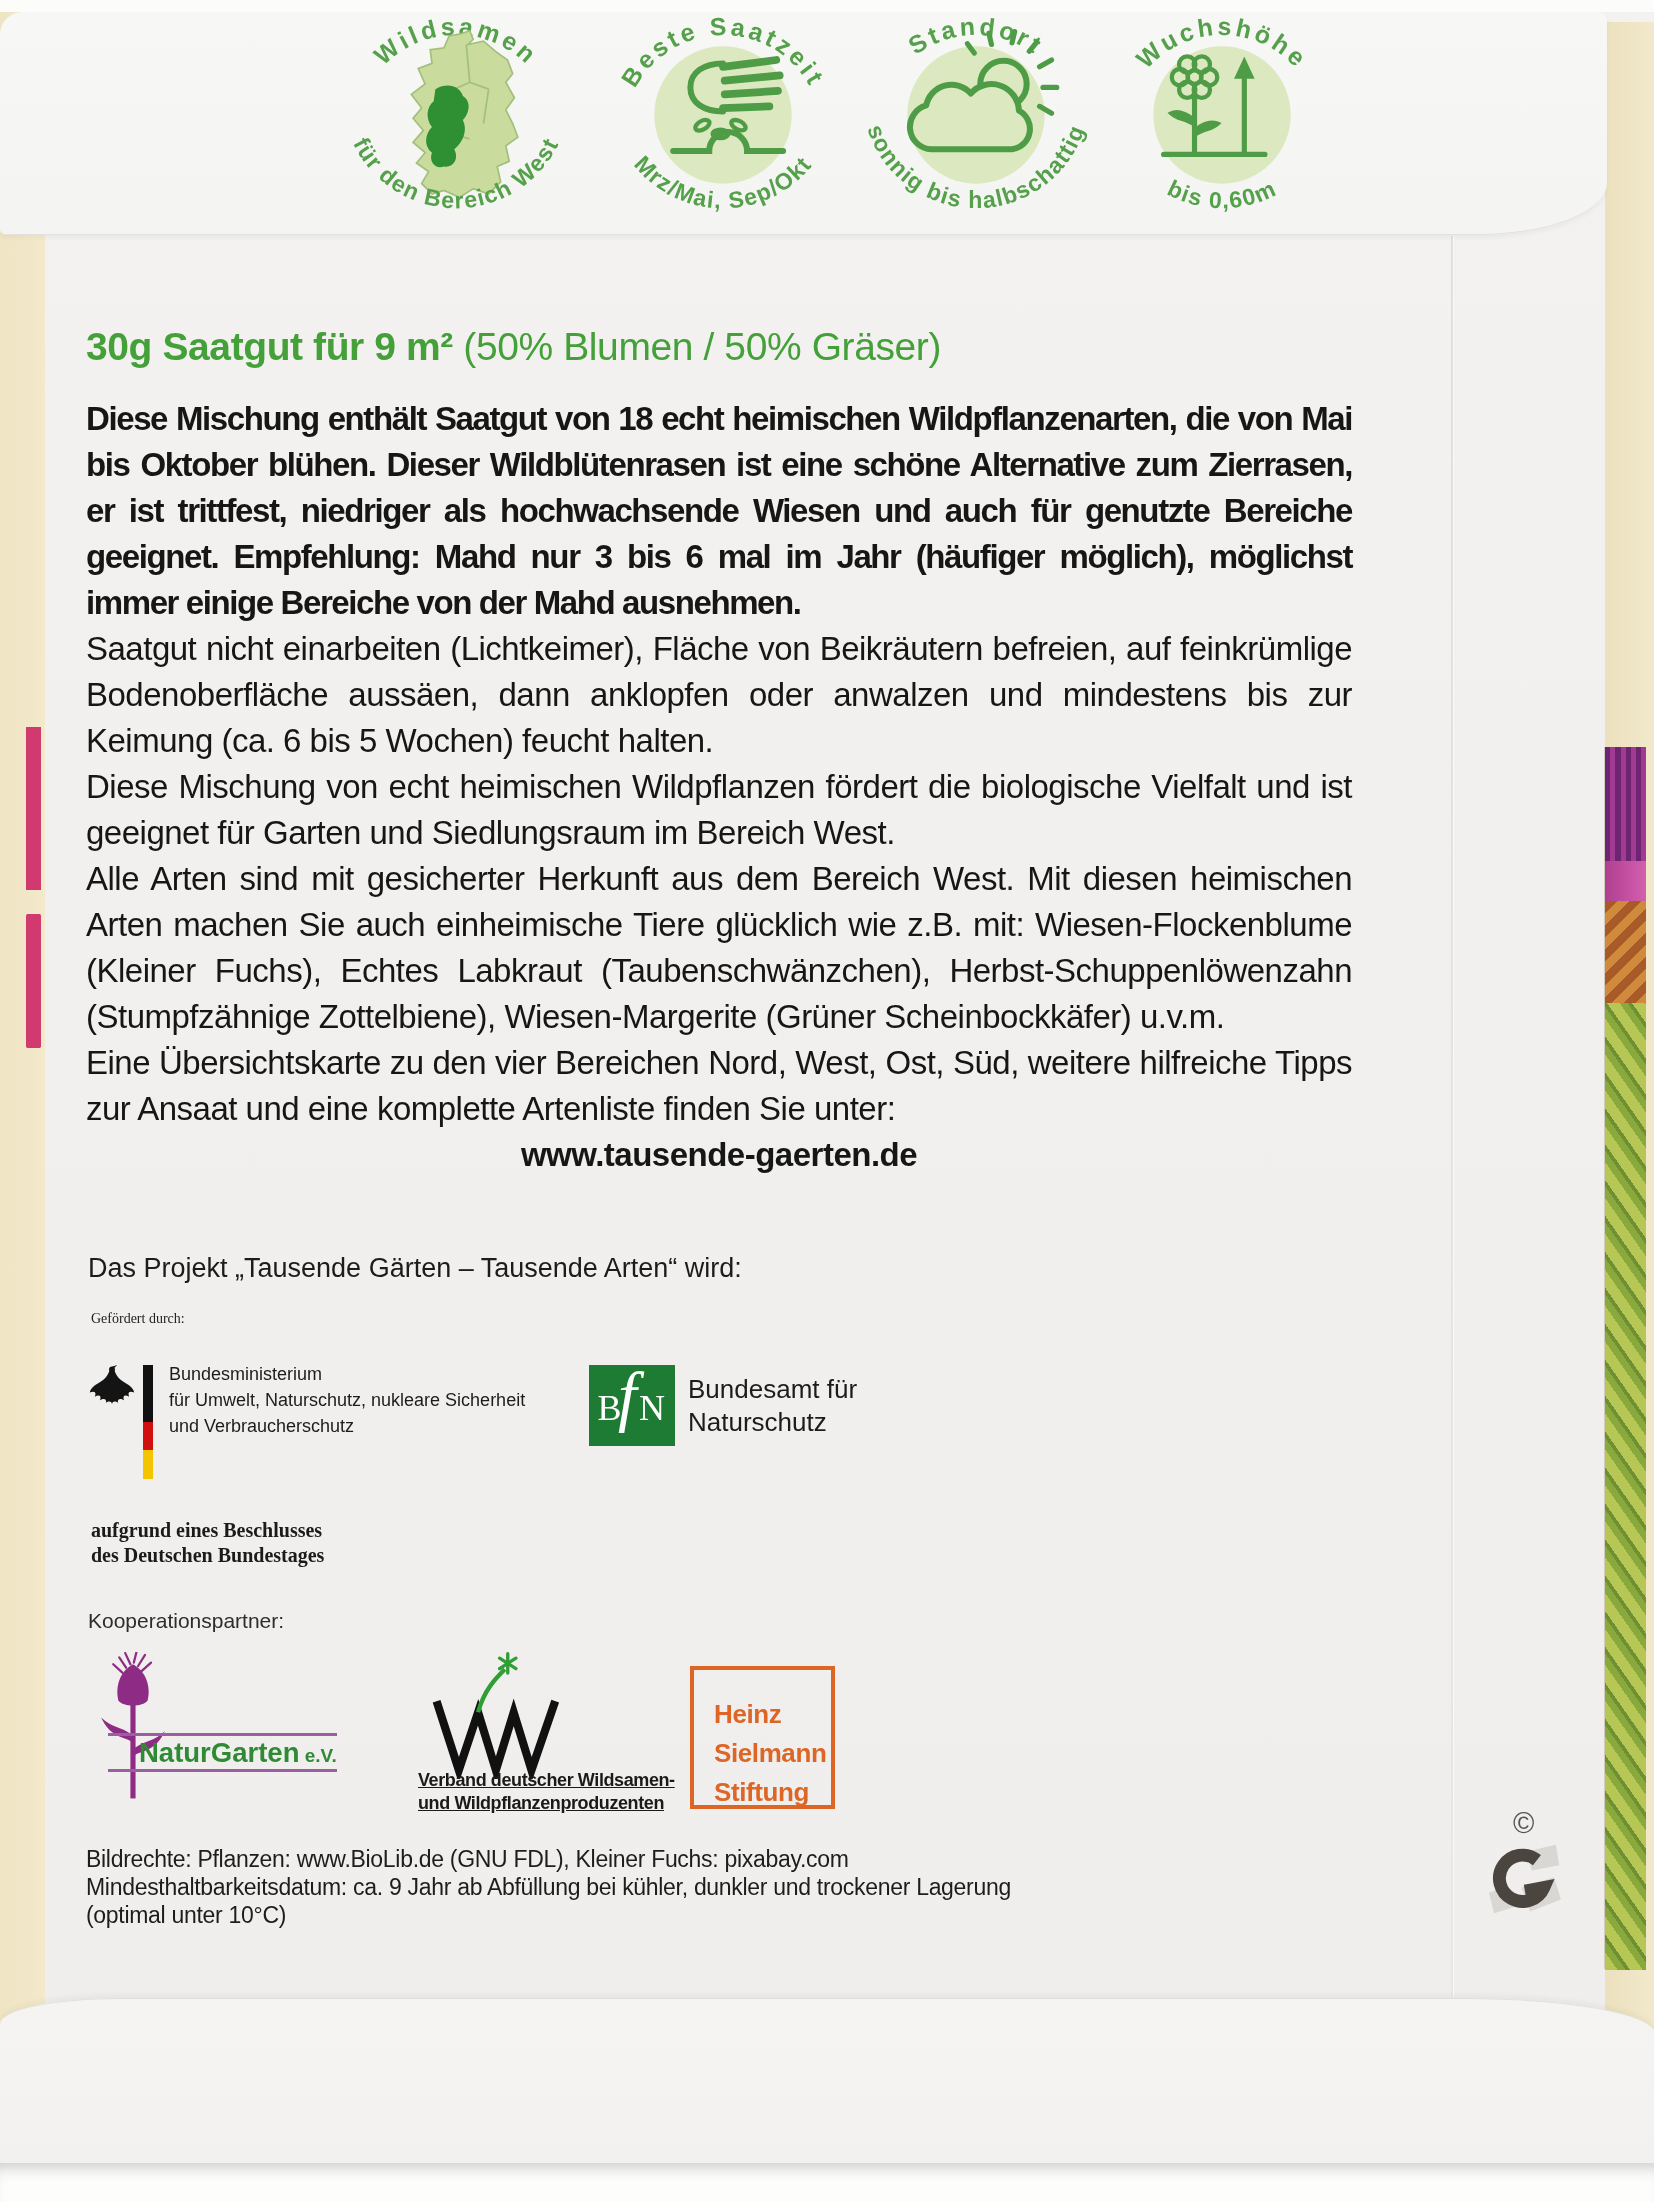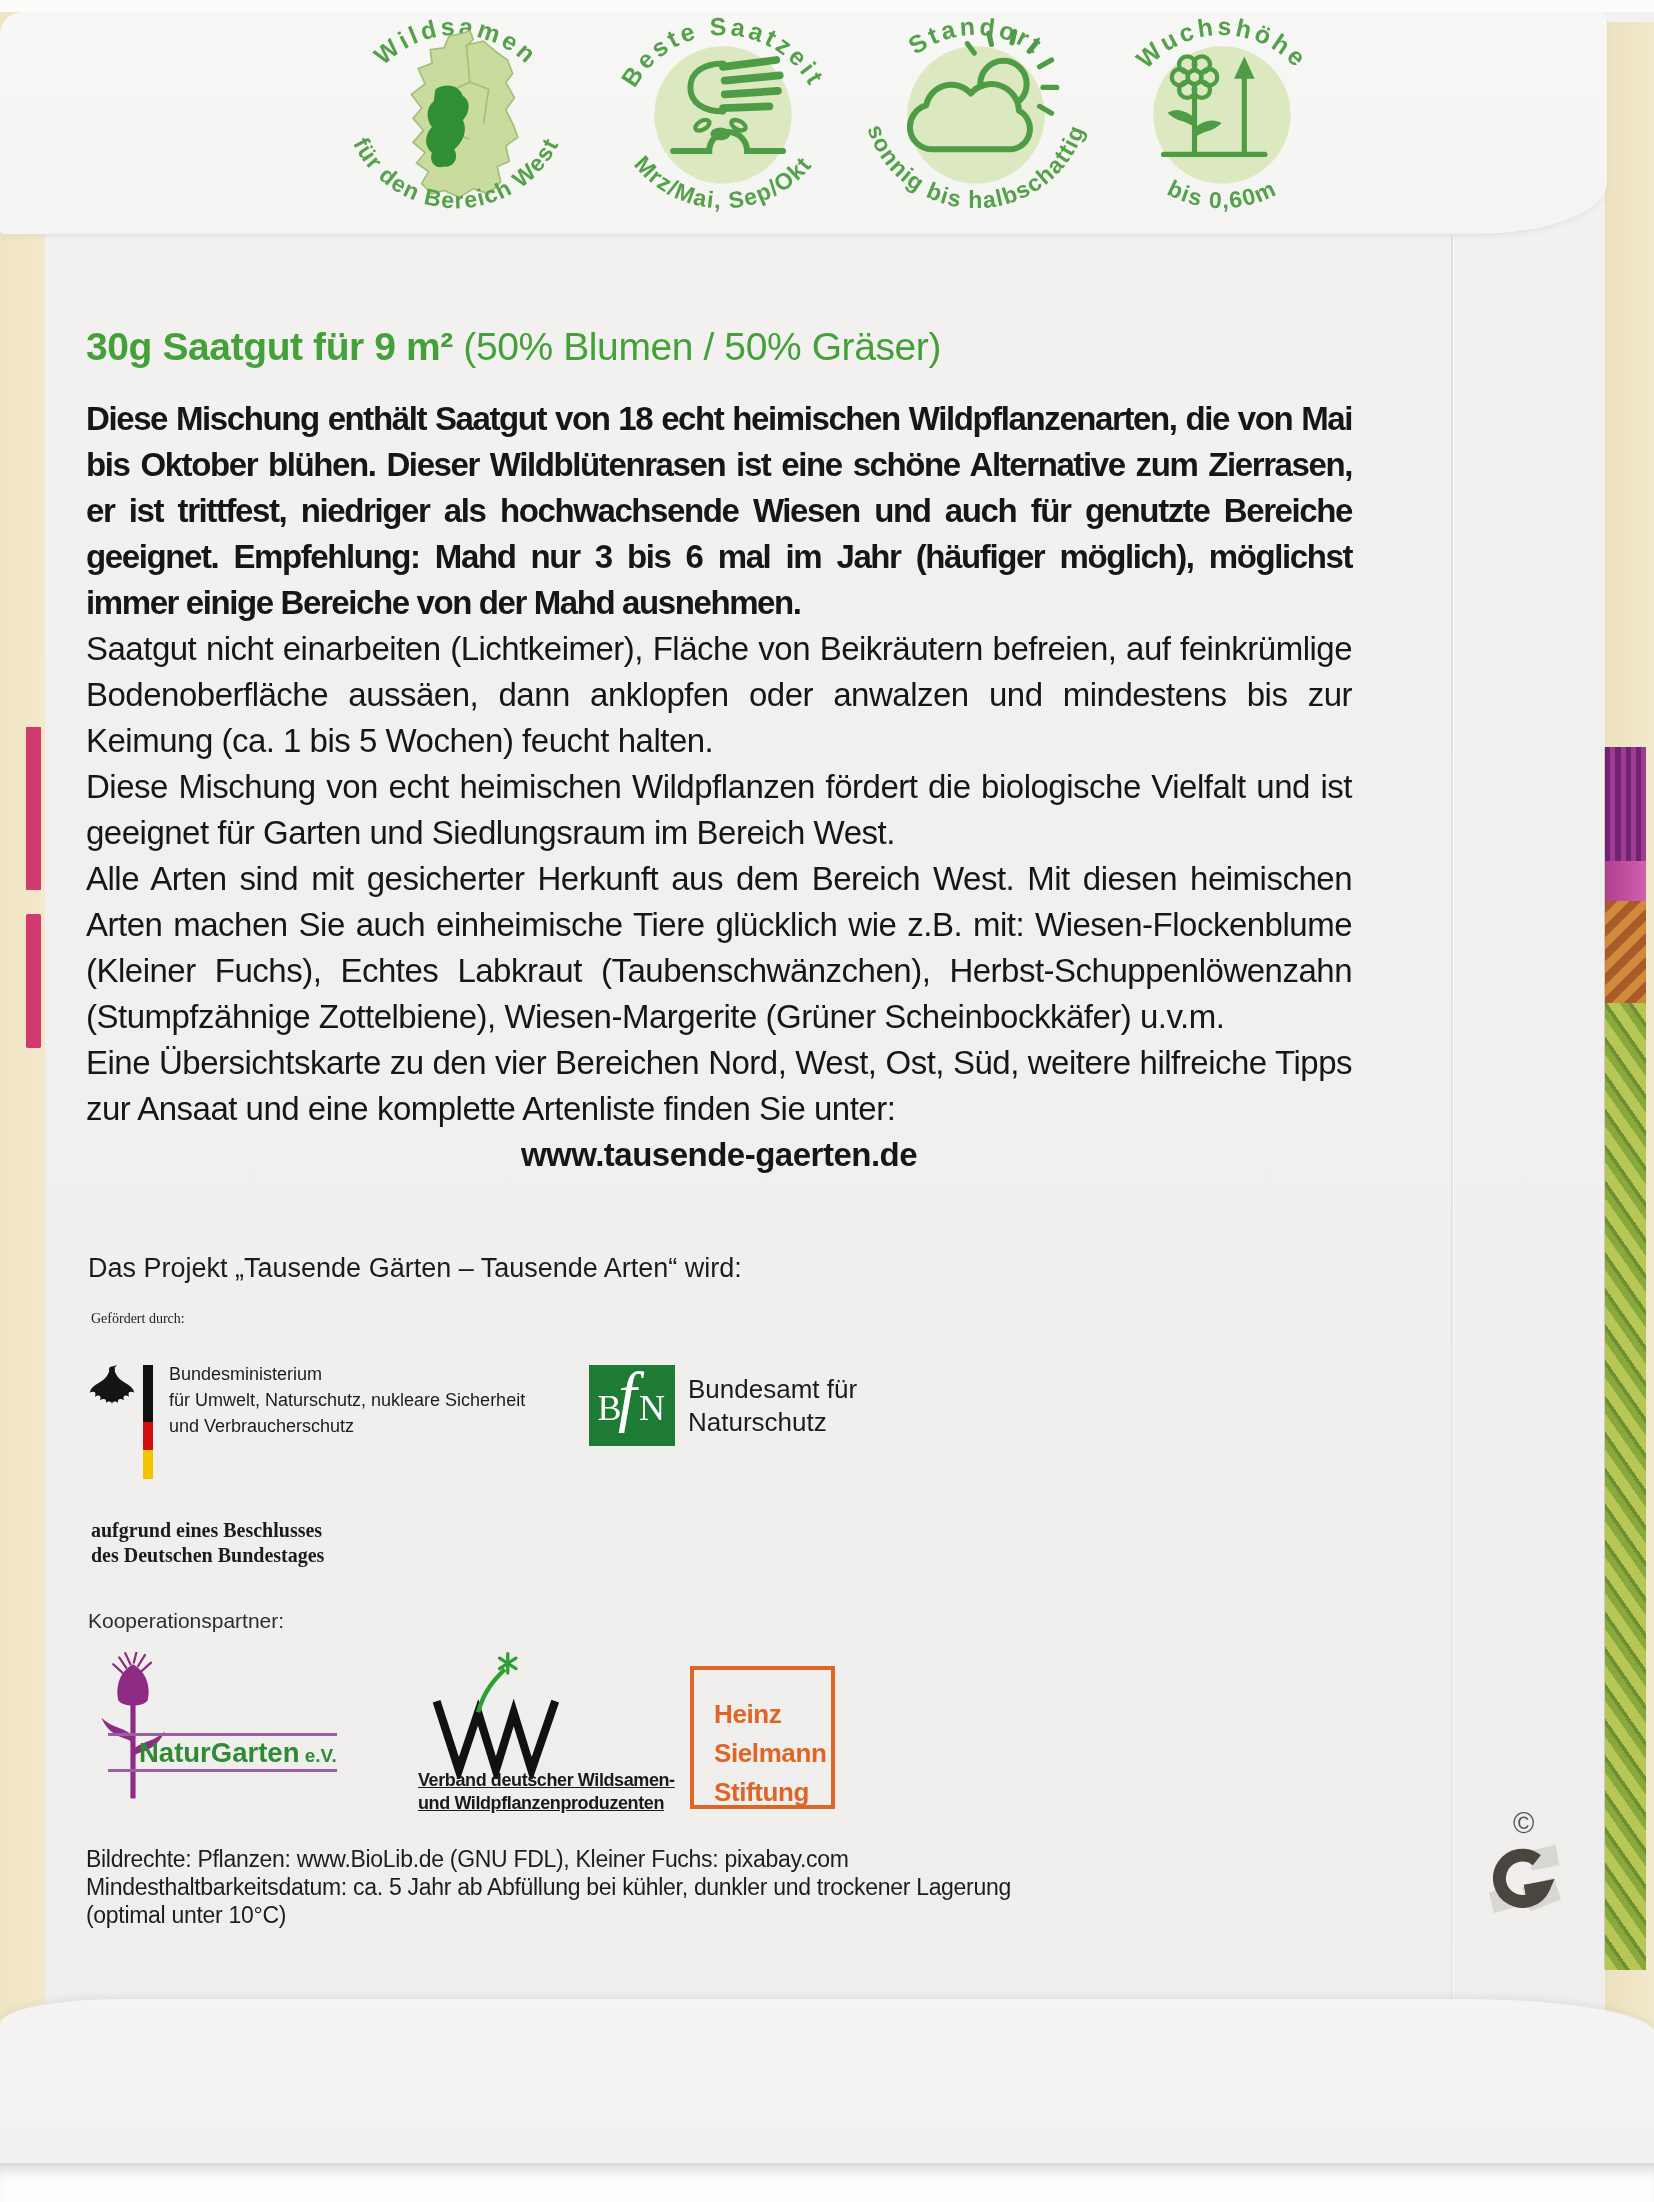--- a/index.html
+++ b/index.html
@@ -204,21 +204,21 @@
       <textPath href="#arc-b4" startOffset="50%">bis 0,60m</textPath>
     </text>
   </svg>
 
   <div class="heading">
     <span class="h-bold">30g Saatgut für 9 m²</span><span class="h-reg"> (50% Blumen / 50% Gräser)</span>
   </div>
 
   <div class="bodytext">
     <p class="bold">Diese Mischung enthält Saatgut von 18 echt heimischen Wildpflanzenarten, die von Mai bis Oktober blühen. Dieser Wildblütenrasen ist eine schöne Alternative zum Zierrasen, er ist trittfest, niedriger als hochwachsende Wiesen und auch für genutzte Bereiche geeignet. Empfehlung: Mahd nur 3 bis 6 mal im Jahr (häufiger möglich), möglichst immer einige Bereiche von der Mahd ausnehmen.</p>
-    <p>Saatgut nicht einarbeiten (Lichtkeimer), Fläche von Beikräutern befreien, auf feinkrümlige Bodenoberfläche aussäen, dann anklopfen oder anwalzen und mindestens bis zur Keimung (ca. 1 bis 5 Wochen) feucht halten.</p>
+    <p>Saatgut nicht einarbeiten (Lichtkeimer), Fläche von Beikräutern befreien, auf feinkrümlige Bodenoberfläche aussäen, dann anklopfen oder anwalzen und mindestens bis zur Keimung (ca. 6 bis 5 Wochen) feucht halten.</p>
     <p>Diese Mischung von echt heimischen Wildpflanzen fördert die biologische Vielfalt und ist geeignet für Garten und Siedlungsraum im Bereich West.</p>
     <p>Alle Arten sind mit gesicherter Herkunft aus dem Bereich West. Mit diesen heimischen Arten machen Sie auch einheimische Tiere glücklich wie z.B. mit: Wiesen-Flockenblume (Kleiner Fuchs), Echtes Labkraut (Taubenschwänzchen), Herbst-Schuppenlöwenzahn (Stumpfzähnige Zottelbiene), Wiesen-Margerite (Grüner Scheinbockkäfer) u.v.m.</p>
     <p>Eine Übersichtskarte zu den vier Bereichen Nord, West, Ost, Süd, weitere hilfreiche Tipps zur Ansaat und eine komplette Artenliste finden Sie unter:</p>
     <p class="website">www.tausende-gaerten.de</p>
   </div>
 
   <div class="project-line">Das Projekt „Tausende Gärten – Tausende Arten“ wird:</div>
   <div class="funded-label">Gefördert durch:</div>
 
   <svg class="eagle" width="48" height="43" viewBox="0 0 56 50">
@@ -289,21 +289,21 @@
 
   <div class="sielmann-box"></div>
   <div class="sielmann-text">
     <div>Heinz</div>
     <div>Sielmann</div>
     <div>Stiftung</div>
   </div>
 
   <div class="footer">
     <div>Bildrechte: Pflanzen: www.BioLib.de (GNU FDL), Kleiner Fuchs: pixabay.com</div>
-    <div>Mindesthaltbarkeitsdatum: ca. 5 Jahr ab Abfüllung bei kühler, dunkler und trockener Lagerung</div>
+    <div>Mindesthaltbarkeitsdatum: ca. 9 Jahr ab Abfüllung bei kühler, dunkler und trockener Lagerung</div>
     <div>(optimal unter 10°C)</div>
   </div>
 
   <div class="copyright">©</div>
   <svg class="printer-logo" width="79" height="72" viewBox="0 0 92 84">
     <polygon points="52,10 86,2 90,26 58,32" fill="#d8d7d3"></polygon>
     <polygon points="8,58 30,50 40,74 14,82" fill="#d8d7d3"></polygon>
     <polygon points="46,52 84,40 92,66 56,80" fill="#d8d7d3"></polygon>
     <path d="M64,20 a27,27 0 1 0 8,32 l-22,4" stroke="#4b453f" stroke-width="15" fill="none"></path>
   </svg>

